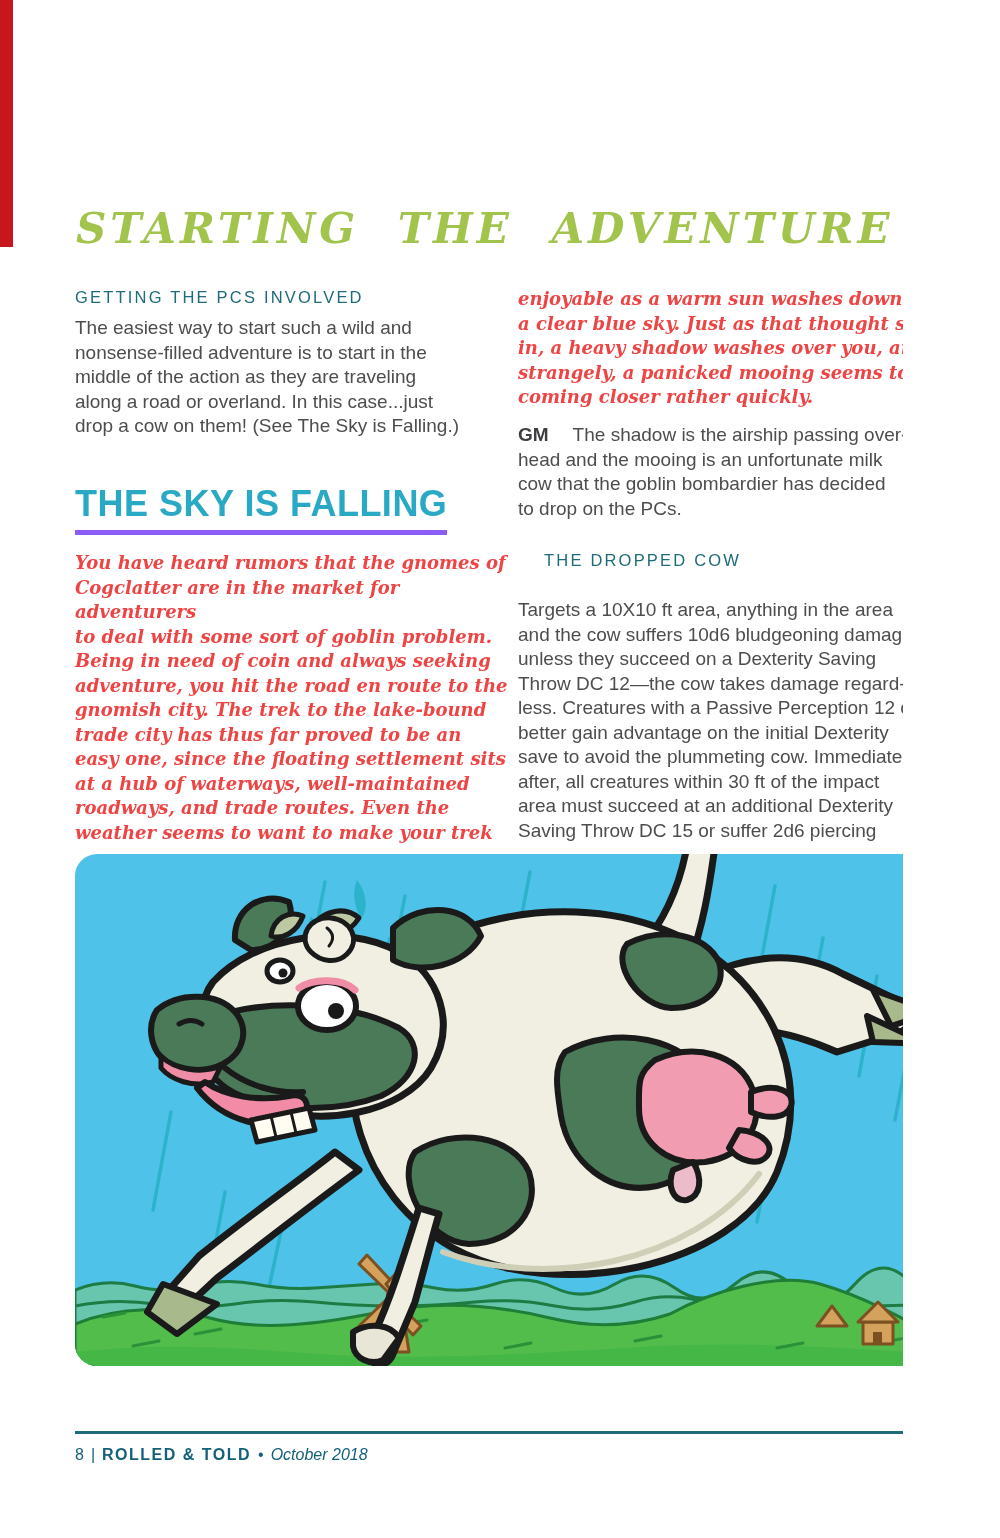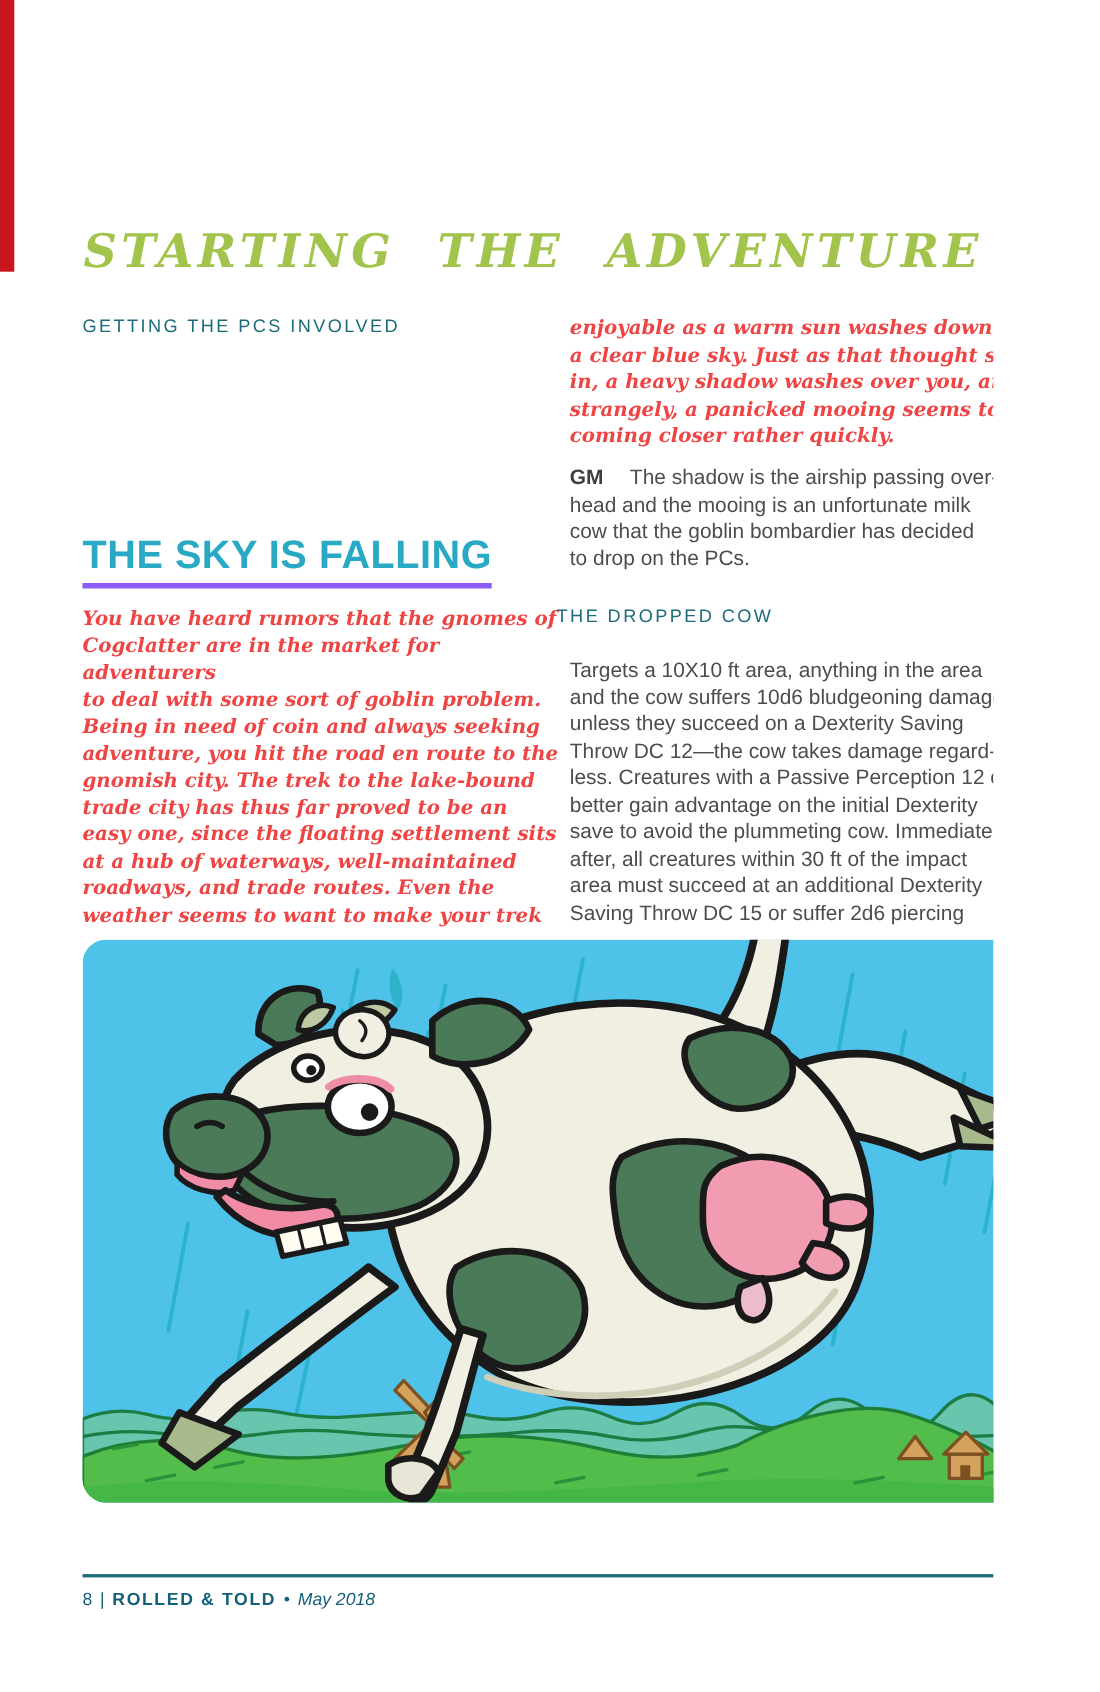--- a/index.html
+++ b/index.html
@@ -37,20 +37,25 @@
 <body>
 
 <div class="page">
 
   <div class="edge-marker"></div>
 
   <h1 class="page-title">STARTING THE ADVENTURE</h1>
 
   <h2 class="kicker" style="left:75px;top:288px">GETTING THE PCS INVOLVED</h2>
 
+  <p class="body prewrap" style="left:75px;top:316px;width:435px">The easiest way to start such a wild and
+nonsense-filled adventure is to start in the
+middle of the action as they are traveling
+along a road or overland. In this case...just
+drop a cow on them! (See The Sky is Falling.)</p>
 
   <h2 class="splash" style="left:75px;top:486px">THE SKY IS FALLING</h2>
 
   <p class="narr prewrap" style="left:75px;top:551px;width:445px">You have heard rumors that the gnomes of
 Cogclatter are in the market for adventurers
 to deal with some sort of goblin problem.
 Being in need of coin and always seeking
 adventure, you hit the road en route to the
 gnomish city. The trek to the lake-bound
 trade city has thus far proved to be an
@@ -63,21 +68,21 @@
 a clear blue sky. Just as that thought settles
 in, a heavy shadow washes over you, and
 strangely, a panicked mooing seems to be
 coming closer rather quickly.</p>
 
   <p class="body" style="left:518px;top:423px;width:445px"><strong class="gm">GM</strong><span class="prewrap">The shadow is the airship passing over-
 head and the mooing is an unfortunate milk
 cow that the goblin bombardier has decided
 to drop on the PCs.</span></p>
 
-  <h2 class="kicker" style="left:506px;top:551px">THE DROPPED COW</h2>
+  <h2 class="kicker" style="left:544px;top:551px">THE DROPPED COW</h2>
 
   <p class="body prewrap" style="left:518px;top:598px;width:448px">Targets a 10X10 ft area, anything in the area
 and the cow suffers 10d6 bludgeoning damage
 unless they succeed on a Dexterity Saving
 Throw DC 12—the cow takes damage regard-
 less. Creatures with a Passive Perception 12 or
 better gain advantage on the initial Dexterity
 save to avoid the plummeting cow. Immediately
 after, all creatures within 30 ft of the impact
 area must succeed at an additional Dexterity
@@ -194,15 +199,15 @@
         <path d="M160,86 C158,56 186,36 214,48 C222,74 202,96 176,96 Z" fill="#4b7a58" stroke-width="6"></path>
         <path d="M234,80 C242,58 268,50 284,64 C274,80 252,88 236,86 Z" fill="#bcc9a2" stroke-width="5"></path>
         <path d="M196,82 C198,64 214,56 228,62 C222,78 208,86 196,82 Z" fill="#bcc9a2" stroke-width="5"></path>
         <path d="M236,98 C222,84 234,62 256,64 C276,66 286,86 272,100 C262,110 246,108 236,98 Z" fill="#f0efe1" stroke-width="5"></path>
         <path d="M252,74 q10,8 2,18" fill="none" stroke-width="3"></path>
       </g>
     </svg>
   </div>
 
   <div class="rule"></div>
-  <p class="footer"><span>8</span><span>|</span><span class="mag">ROLLED &amp; TOLD</span><span>•</span><span class="issue">May 2018</span></p>
+  <p class="footer"><span>8</span><span>|</span><span class="mag">ROLLED &amp; TOLD</span><span>•</span><span class="issue">October 2018</span></p>
 
 </div>
 
 </body></html>

